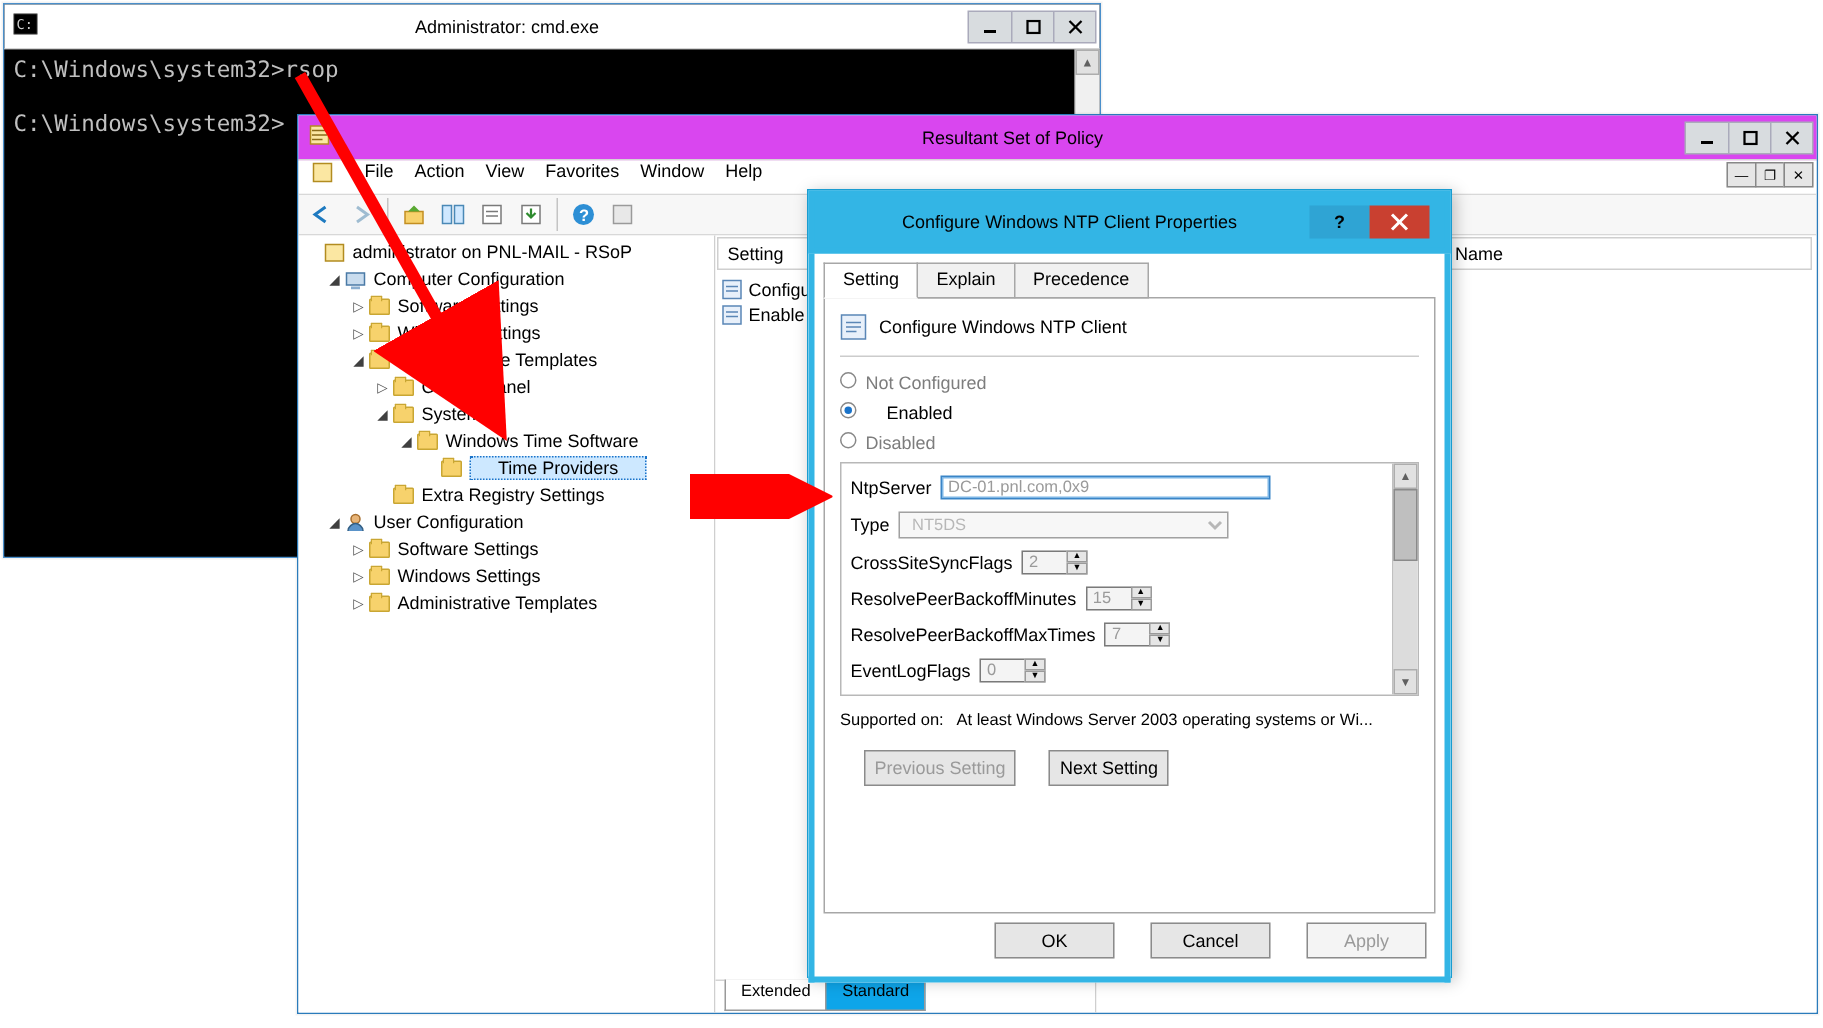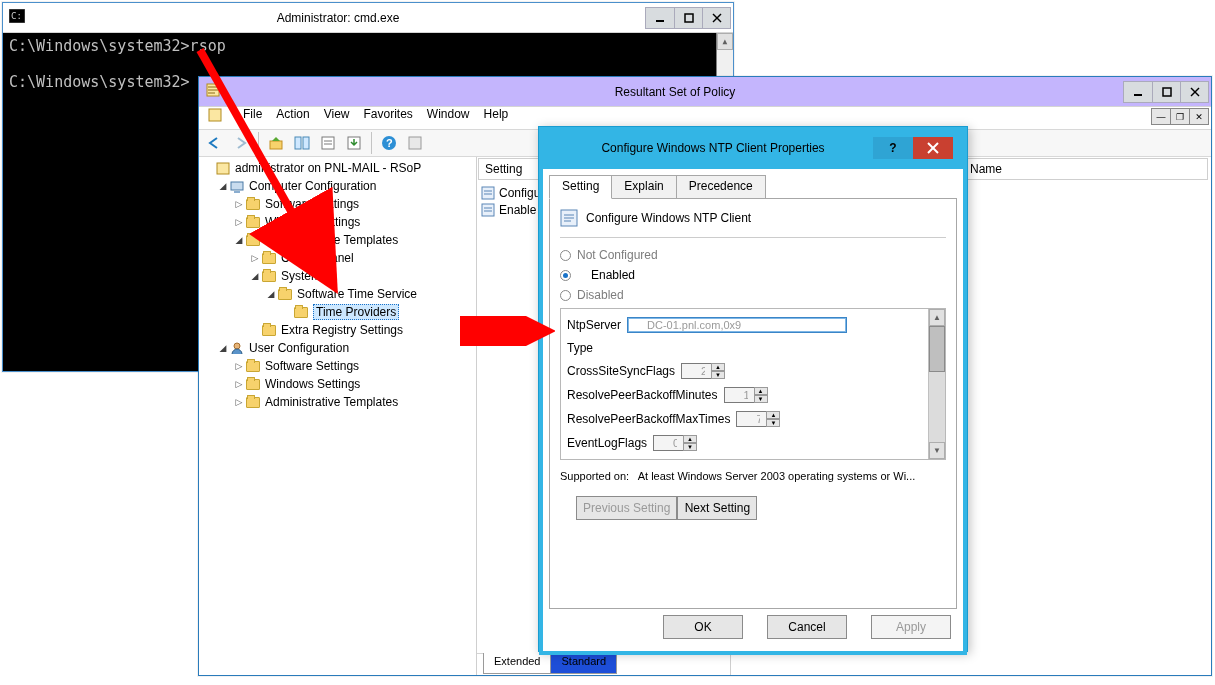--- a/index.html
+++ b/index.html
@@ -15,21 +15,21 @@
 
   
   .window {
     position: absolute;
     border: 1px solid #2a7bbb;
     background: #fff;
     box-shadow: 0 0 0 1px rgba(0,0,0,0.05);
   }
   .titlebar {
     height: 30px;
-    background: #c4b5fd;
+    background: #d946ef;
     display: flex;
     align-items: center;
     position: relative;
     border-bottom: 1px solid #d4d4d4;
   }
   .titlebar .title {
     flex: 1;
     text-align: center;
     font-size: 12px;
     color: #000;
@@ -142,21 +142,21 @@
     height: 18px; padding-left: 2px;
     white-space: nowrap;
   }
   .tree-row .arrow {
     width: 12px; text-align: center;
     font-size: 9px; color:#595959;
   }
   .tree-row .arrow.open { color:#404040; }
   .tree-row .ticon { width:16px;height:16px;margin-right:4px;display:flex;align-items:center;justify-content:center; }
   .tree-row.selected .label {
-    background:#cde8ff; border:1px dotted #1a73c9; padding:0 2px;
+    background:#cde8ff; border:1px dotted #1a73c9; padding:0 18px;
   }
   .tree-row .label { font-size:12px; }
   .ind-1{padding-left:2px;} .ind-2{padding-left:16px;} .ind-3{padding-left:32px;}
   .ind-4{padding-left:48px;} .ind-5{padding-left:64px;} .ind-6{padding-left:80px;}
 
   .folder {
     width:14px;height:11px;background:#f7d26c;border:1px solid #c9a633;border-radius:1px;position:relative;
   }
   .folder::before{content:"";position:absolute;top:-3px;left:0;width:6px;height:3px;background:#f7d26c;border:1px solid #c9a633;border-bottom:none;border-radius:1px 1px 0 0;}
 
@@ -165,21 +165,21 @@
     border-right: 1px solid #cfcfcf;
     display:flex; flex-direction:column;
     background:#fff;
     padding:0;
   }
   #mid-head { border:1px solid #cfcfcf;margin:1px;padding:3px 6px;background:#fff;}
   #mid-items { padding: 3px 4px; }
   .mid-row { display:flex;align-items:center;height:17px;gap:4px;font-size:12px; }
   #mid-tabs { margin-top:auto; height:22px; display:flex; padding-left:6px; border-top:1px solid #d4d4d4;}
   .mid-tab { border:1px solid #9a9a9a;border-top:none;background:#fff;padding:2px 10px;font-size:11px;margin-right:-1px;position:relative;top:-1px;}
-  .mid-tab.active{background:#1d4ed8;}
+  .mid-tab.active{background:#0ea5e9;}
 
   #right-pane {
     flex:1;
     display:flex;flex-direction:column;
     background:#fff;
     padding:0 2px;
   }
   #right-head { border:1px solid #cfcfcf;margin:1px;padding:3px 6px;text-align:center;background:#fff;}
   .gpo-row { padding:3px 6px;font-size:12px;}
 
@@ -214,35 +214,35 @@
   }
   #dlg-tabs { display:flex;height:24px;}
   .dlg-tab { border:1px solid #a7a7a7;background:#f1f1f1;padding:3px 12px;margin-right:-1px;font-size:12px;}
   .dlg-tab.active{background:#fff;border-bottom:1px solid #fff;position:relative;z-index:1;}
   #dlg-page {
     border:1px solid #a7a7a7;padding:10px;margin-top:-1px;flex:1;
     display:flex;flex-direction:column;gap:6px;
     font-size:12px;
   }
   #dlg-page hr{border:none;border-top:1px solid #ccc;margin:4px 0;}
-  .radio-row{display:flex;align-items:center;gap:6px;color:#7d7d7d;}
+  .radio-row{display:flex;gap:6px;color:#7d7d7d;}
   .radio-row.sel{color:#000;gap:20px;}
   .radio-mark{width:11px;height:11px;border:1px solid #888;border-radius:50%;display:flex;align-items:center;justify-content:center;}
   .radio-mark.on::after{content:"";width:5px;height:5px;border-radius:50%;background:#1a73c9;}
   #opt-box{border:1px solid #b8b8b8;padding:8px 6px;display:flex;flex-direction:column;gap:8px;position:relative;}
   #opt-scroll{position:absolute;right:0;top:0;bottom:0;width:17px;background:#f0f0f0;border-left:1px solid #c0c0c0;display:flex;flex-direction:column;}
   .opt-row{display:flex;align-items:center;gap:6px;}
   .opt-row label{min-width:auto;}
-  .opt-row input,.opt-row select{font-size:11px;border:1px solid #7a7a7a;padding:1px 19px;background:#fff;}
+  .opt-row input,.opt-row select{font-size:11px;border:1px solid #7a7a7a;padding:1px 4px;background:#fff;}
   .opt-row input[type=text].hl{background:#fff;border:1px solid #3a85c7;box-shadow:inset 0 0 0 1px #7fb7e6;}
   .spinner{position:relative;}
   .spinner .spins{position:absolute;right:0;top:0;bottom:0;width:14px;display:flex;flex-direction:column;}
   .spinner .spins div{flex:1;background:#e6e6e6;border:1px solid #9a9a9a;display:flex;align-items:center;justify-content:center;font-size:6px;}
   #dlg-support{font-size:11px;padding:4px 0;}
-  #dlg-nav{display:flex;gap:0;padding:4px 16px;}
+  #dlg-nav{display:flex;gap:22px;padding:4px 16px;}
   #dlg-nav button,.dlg-footer button{
     min-width:80px;height:24px;border:1px solid #8b8b8b;background:#e6e6e6;font-size:12px;
   }
   .dlg-footer{display:flex;justify-content:flex-end;gap:24px;padding:6px;}
   button:disabled,input:disabled,select:disabled{color:#9a9a9a;background:#f4f4f4;}
 
   
   .arrow-ann{position:absolute;z-index:500;pointer-events:none;}
 
 </style>
@@ -442,21 +442,21 @@
           <span class="ticon">
             <span class="folder"></span>
           </span>
           <span class="label">System</span>
         </div>
       <div class="tree-row ind-5">
           <span class="arrow open">◢</span>
           <span class="ticon">
             <span class="folder"></span>
           </span>
-          <span class="label">Software Time Service</span>
+          <span class="label">Windows Time Software</span>
         </div>
       <div class="tree-row ind-6 selected">
           <span class="arrow"></span>
           <span class="ticon">
             <span class="folder"></span>
           </span>
           <span class="label">Time Providers</span>
         </div>
       <div class="tree-row ind-4">
           <span class="arrow"></span>
@@ -573,20 +573,21 @@
           <span>Disabled</span>
         </div>
 
       <div id="opt-box">
         <div class="opt-row">
             <label>NtpServer</label>
           <input type="text" class="hl" style="width: 220px;" disabled="" value="DC-01.pnl.com,0x9">
           </div>
         <div class="opt-row">
             <label>Type</label>
+          <select style="width:220px" disabled=""><option>NT5DS</option></select>
           </div>
         <div class="opt-row">
             <label>CrossSiteSyncFlags</label>
           <span class="spinner"><input type="text" style="width: 44px;" disabled="" value="2"><span class="spins">
                 <div>▲</div>
                 <div>▼</div>
               </span></span>
           </div>
         <div class="opt-row">
             <label>ResolvePeerBackoffMinutes</label>

